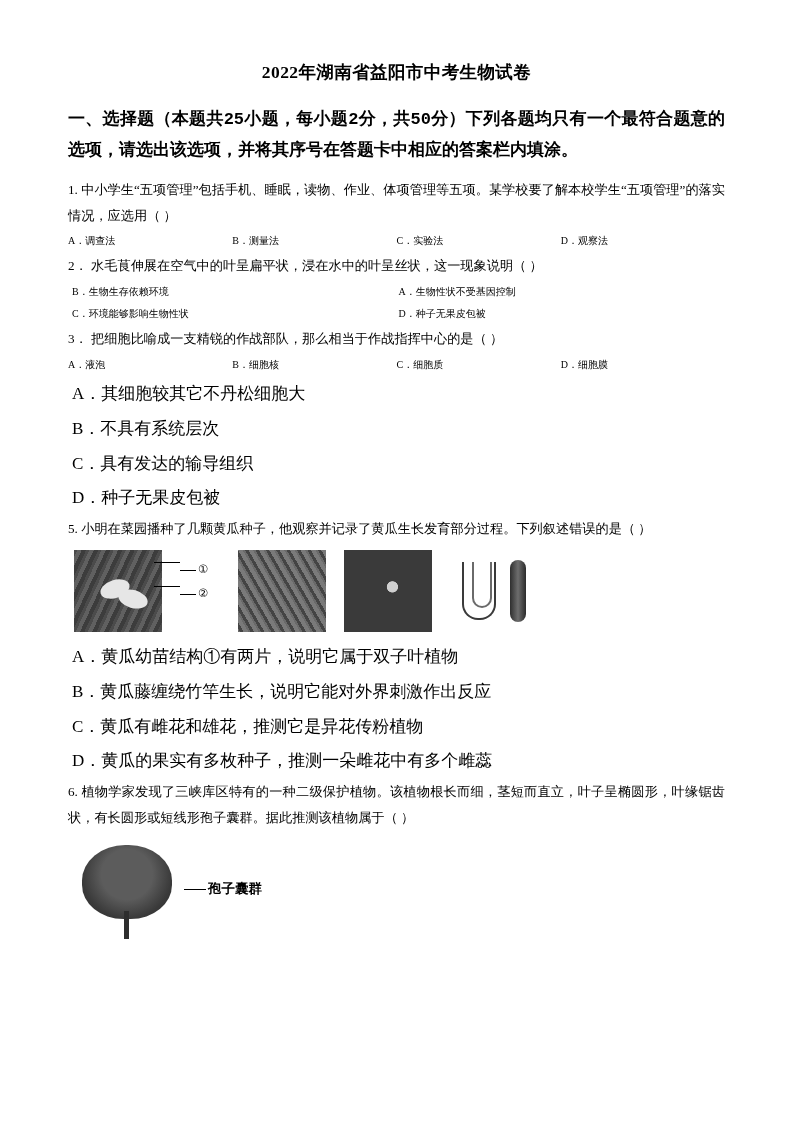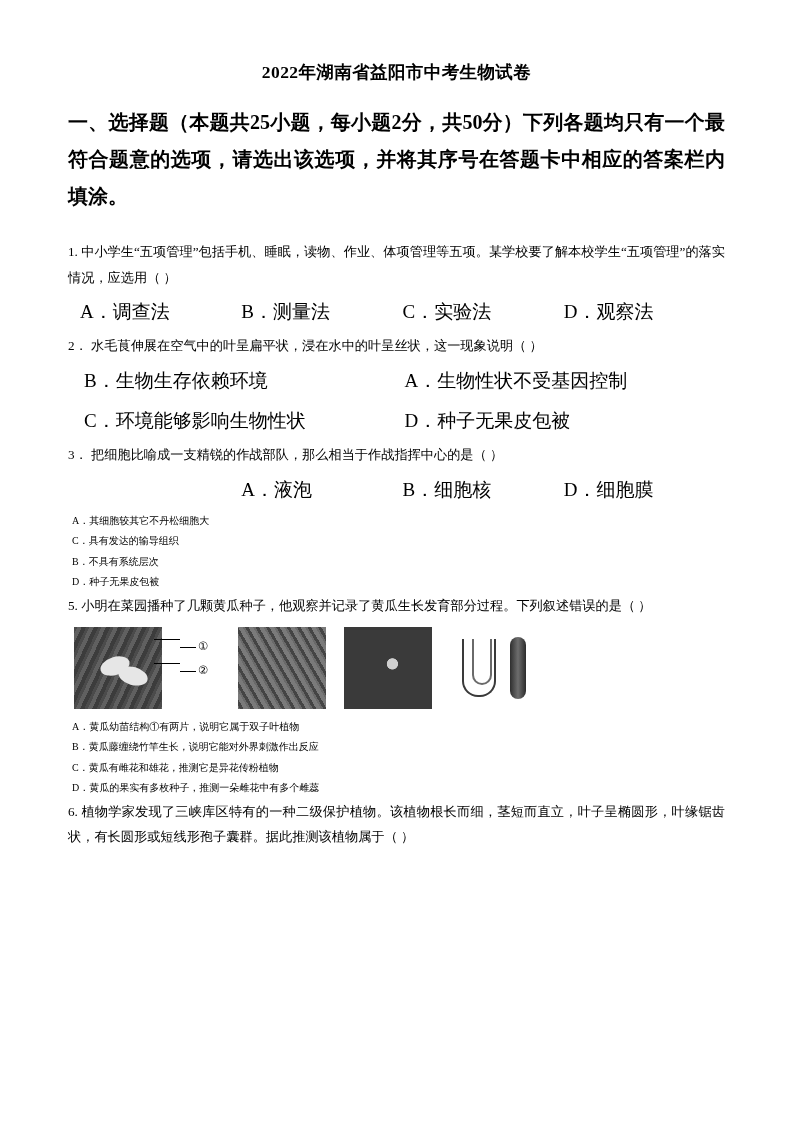--- a/index.html
+++ b/index.html
@@ -23,50 +23,50 @@
     position: relative;
   }
   .doc-title {
     text-align: center;
     font-size: 17.5px;
     font-weight: bold;
     letter-spacing: 0.4px;
     margin: 14px 0 20px 0;
   }
   .section-head {
-    font-size: 20px;
+    font-size: 17px;
     font-weight: bold;
     line-height: 1.85;
     text-align: justify;
-    margin-bottom: 24px;
+    margin-bottom: 10px;
+    font-family: Liberation Mono, monospace;
   }
   .q {
     font-size: 13.2px;
     line-height: 1.95;
     text-align: justify;
     margin: 0 0 3px 0;
   }
   .opts {
     display: flex;
-    font-size: 19px;
+    font-size: 10px;
     line-height: 2.0;
-    margin: 0 0 2px 12px;
-    justify-content: flex-end;
+    margin: 0 0 2px 0;
   }
   .opts.four > div {
     width: 25%;
   }
   .opts.two > div {
     width: 50%;
   }
   .opts.two > div:first-child {
     padding-left: 4px;
   }
   .opt-stack div {
-    font-size: 10px;
+    font-size: 17px;
     line-height: 2.05;
     padding-left: 4px;
   }
   
   .img-row {
     display: flex;
     gap: 18px;
     margin: 8px 0 8px 6px;
     align-items: flex-start;
   }
@@ -212,27 +212,28 @@
     <div>D．种子无果皮包被</div>
   </div>
 
   <div class="q">
     <span>3．</span>
     <span>把细胞比喻成一支精锐的作战部队，那么相当于作战指挥中心的是（        ）</span>
   </div>
   <div class="opts four">
     <div>A．液泡</div>
     <div>B．细胞核</div>
+    <div>C．细胞质</div>
     <div>D．细胞膜</div>
   </div>
 
   <div class="opt-stack">
     <div>A．其细胞较其它不丹松细胞大</div>
+    <div>B．不具有系统层次</div>
     <div>C．具有发达的输导组织</div>
-    <div>B．不具有系统层次</div>
     <div>D．种子无果皮包被</div>
   </div>
 
   <div class="q">
     <span>5.</span>
     <span>小明在菜园播种了几颗黄瓜种子，他观察并记录了黄瓜生长发育部分过程。下列叙述错误的是（        ）</span>
   </div>
 
   <div class="img-row">
     <div class="photo p1">
@@ -261,14 +262,23 @@
     <div>B．黄瓜藤缠绕竹竿生长，说明它能对外界刺激作出反应</div>
     <div>C．黄瓜有雌花和雄花，推测它是异花传粉植物</div>
     <div>D．黄瓜的果实有多枚种子，推测一朵雌花中有多个雌蕊</div>
   </div>
 
   <div class="q">
     <span>6.</span>
     <span>植物学家发现了三峡库区特有的一种二级保护植物。该植物根长而细，茎短而直立，叶子呈椭圆形，叶缘锯齿状，有长圆形或短线形孢子囊群。据此推测该植物属于（        ）</span>
   </div>
 
+  <div class="fig6">
+    <div class="fern">
+      <div class="fern-disc"></div>
+      <div class="fern-stem"></div>
+    </div>
+    <div class="fig6-label">
+      <span class="fig6-lead"></span><span>孢子囊群</span>
+    </div>
+  </div>
 
 </div>
 
 </body></html>

